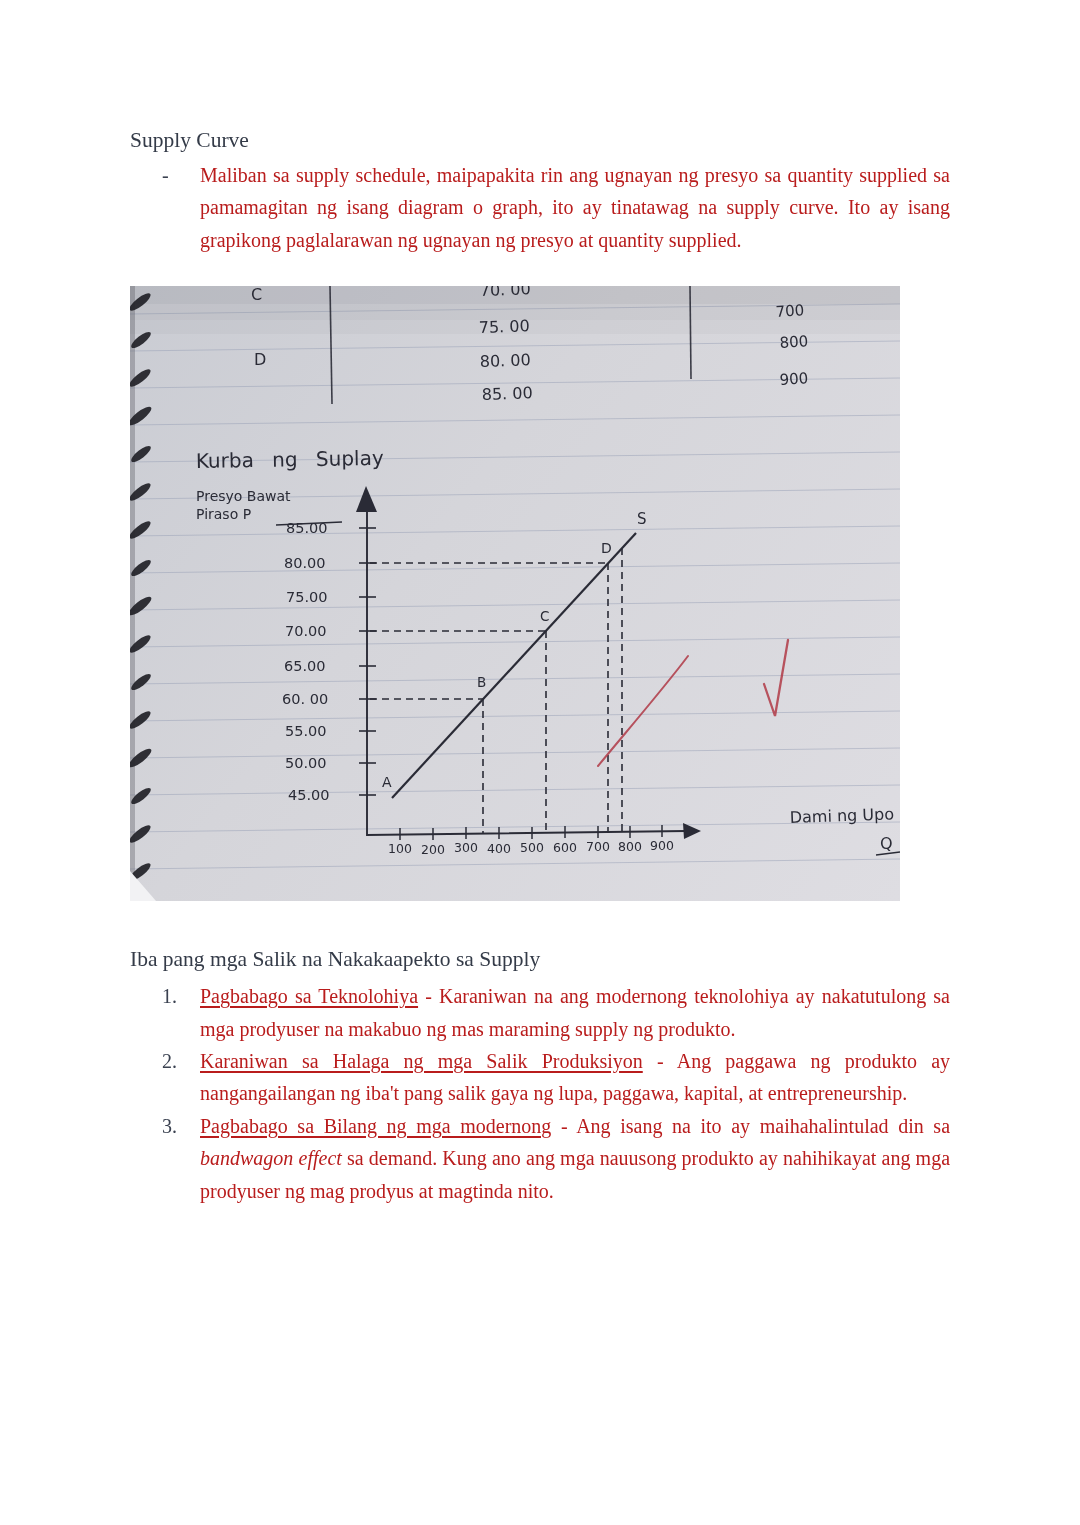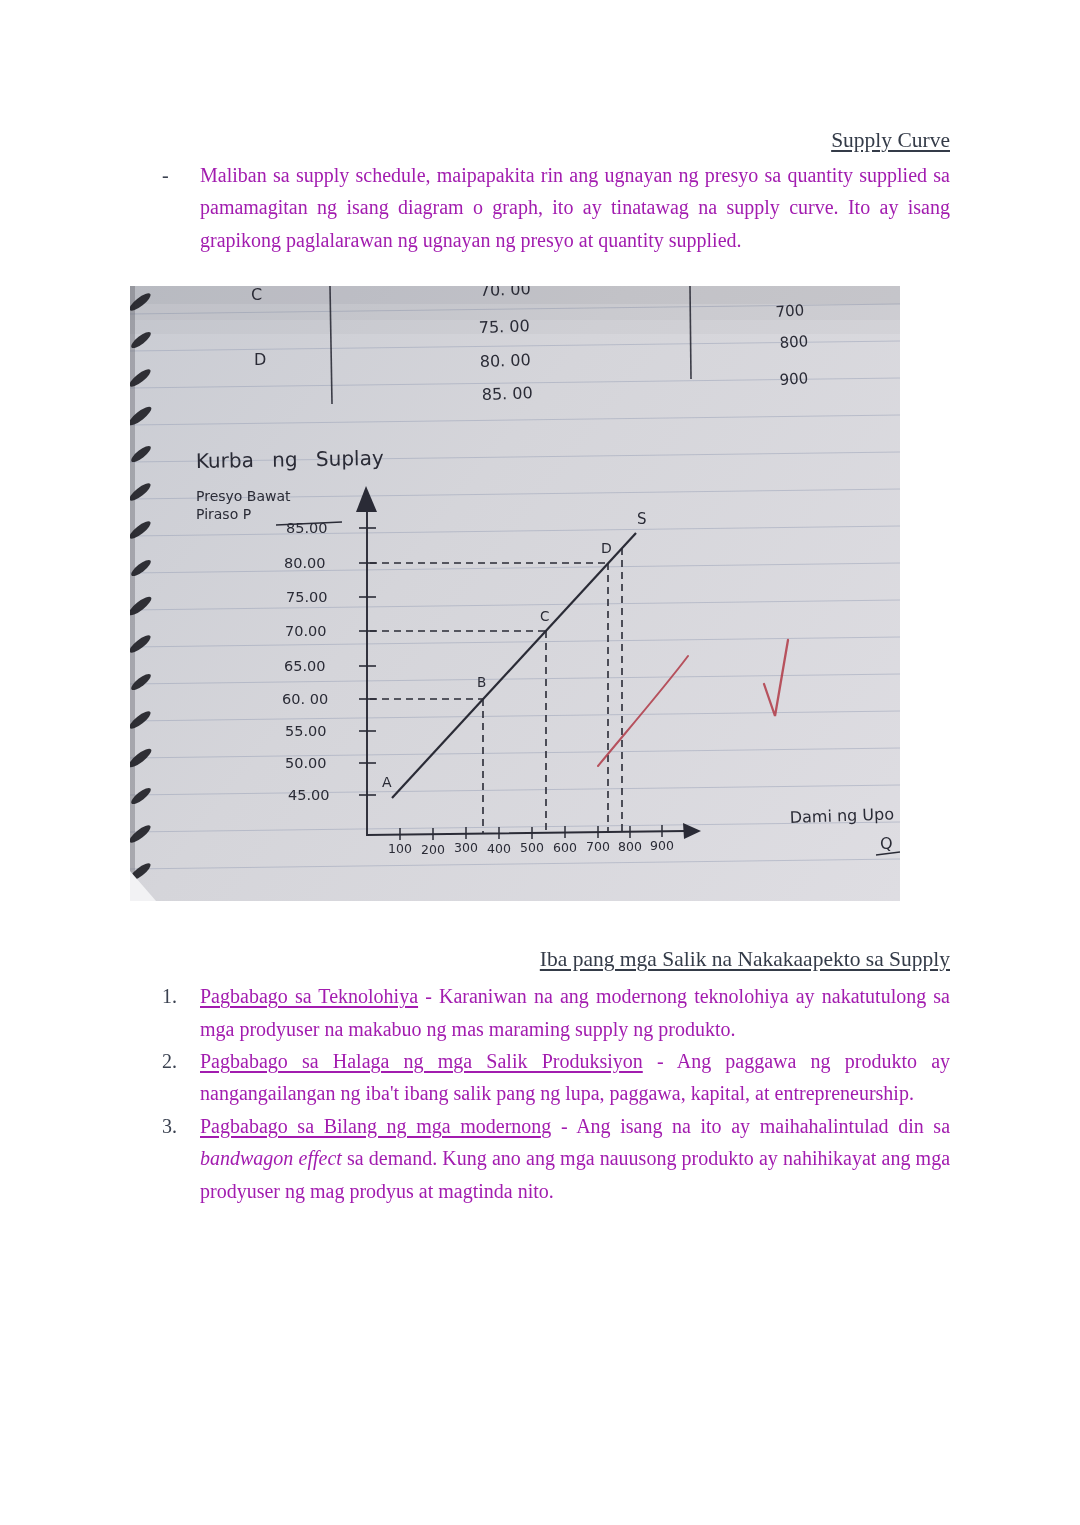--- a/index.html
+++ b/index.html
@@ -1,24 +1,24 @@
 <!DOCTYPE html>
 <html><head>
 <meta charset="utf-8">
 <style>
   * { margin:0; padding:0; box-sizing:border-box; }
   html, body { width:1080px; height:1525px; }
   body { background:#ffffff; font-family:"Liberation Serif", serif; color:#3a4150; }
   .page { width:1080px; height:1525px; padding:128px 130px 0 130px; overflow:hidden; background:#ffffff; }
-  .h { font-size:21.5px; font-weight:normal; color:#343b48; text-decoration:underline; text-underline-offset:3px;text-align:right; }
+  .h { font-size:21.5px; font-weight:normal; color:#343b48; text-underline-offset:3px; }
   .h1 { margin-bottom:6px; }
   .h2 { margin-top:0; margin-bottom:8px; }
   .hang { display:grid; grid-template-columns:38px 1fr; margin-left:32px; }
   .marker, .num { font-size:20px; line-height:1.62; color:#3a4150; }
-  .body-text { font-size:20px; line-height:1.62; text-align:justify; color:#a21caf; }
+  .body-text { font-size:20px; line-height:1.62; text-align:justify; color:#b91c1c; }
   .lead { text-decoration:underline; text-underline-offset:3px; }
   em { }
   .photo { display:block; position:relative; width:770px; height:615px; margin:30px 0 46px 0;
            background:linear-gradient(128deg,#caccd3 0%,#d5d5da 40%,#dedde2 100%); overflow:hidden; }
   .photo svg { position:absolute; inset:0; display:block; }
   .hw { font-family:"DejaVu Sans", sans-serif; fill:#2a2b36; }
 </style>
 </head>
 <body>
 
@@ -191,22 +191,22 @@
   <h2 class="h h2">Iba pang mga Salik na Nakakaapekto sa Supply</h2>
 
   <div class="hang">
     <span class="num">1.</span>
     <p class="body-text"><span class="lead">Pagbabago sa Teknolohiya</span>
       <span>- Karaniwan na ang modernong teknolohiya ay nakatutulong sa mga prodyuser na makabuo ng mas maraming supply ng produkto.</span></p>
   </div>
 
   <div class="hang">
     <span class="num">2.</span>
-    <p class="body-text"><span class="lead">Pagbabago sa Halaga ng mga Salik Produksiyon</span>
-      <span>- Ang paggawa ng produkto ay nangangailangan ng iba't ibang salik pang ng lupa, paggawa, kapital, at entrepreneurship.</span></p>
+    <p class="body-text"><span class="lead">Karaniwan sa Halaga ng mga Salik Produksiyon</span>
+      <span>- Ang paggawa ng produkto ay nangangailangan ng iba't pang salik gaya ng lupa, paggawa, kapital, at entrepreneurship.</span></p>
   </div>
 
   <div class="hang">
     <span class="num">3.</span>
     <p class="body-text"><span class="lead">Pagbabago sa Bilang ng mga modernong</span>
       <span>- Ang isang na ito ay maihahalintulad din sa</span>
       <em>bandwagon effect</em>
       <span>sa demand. Kung ano ang mga nauusong produkto ay nahihikayat ang mga prodyuser ng mag prodyus at magtinda nito.</span></p>
   </div>
 

